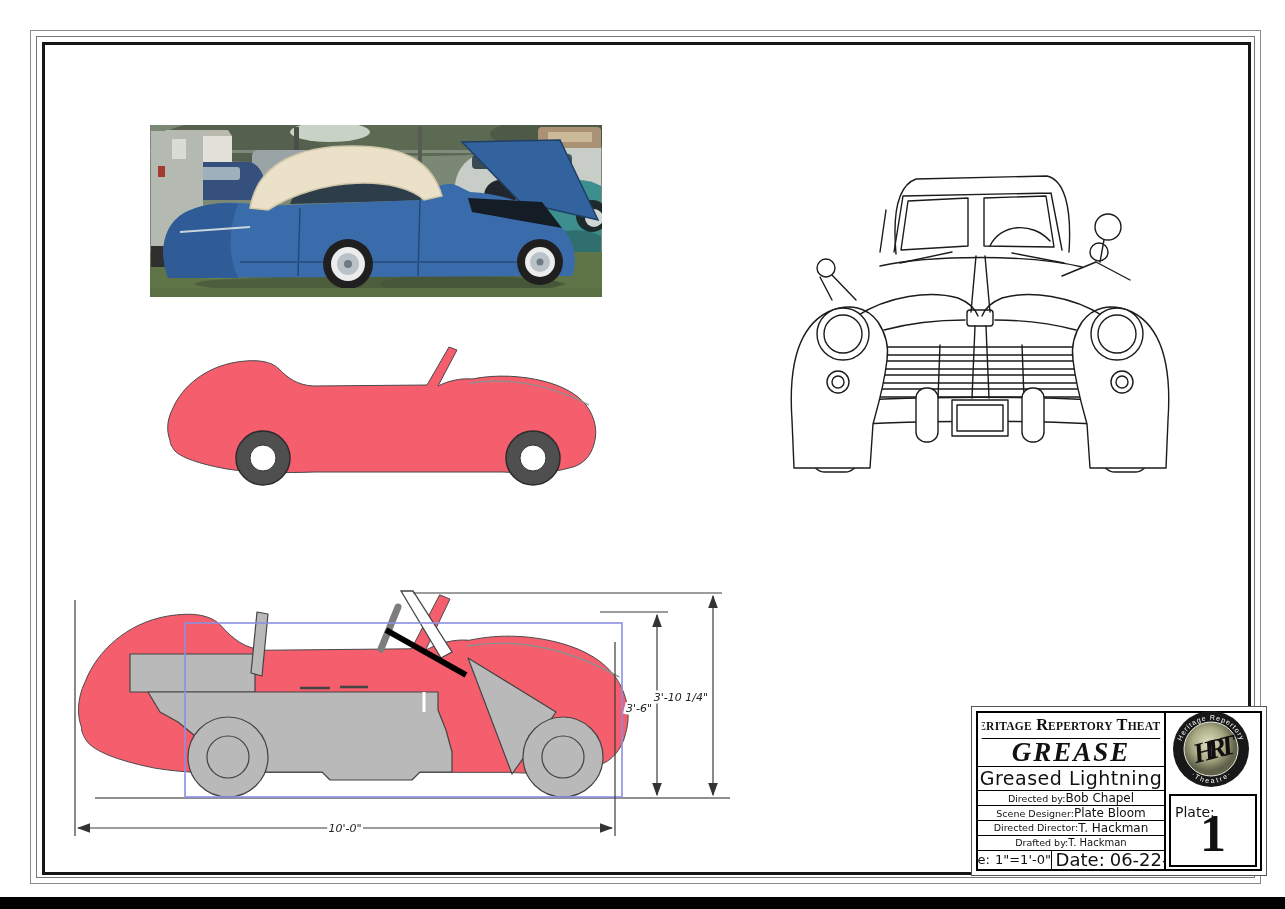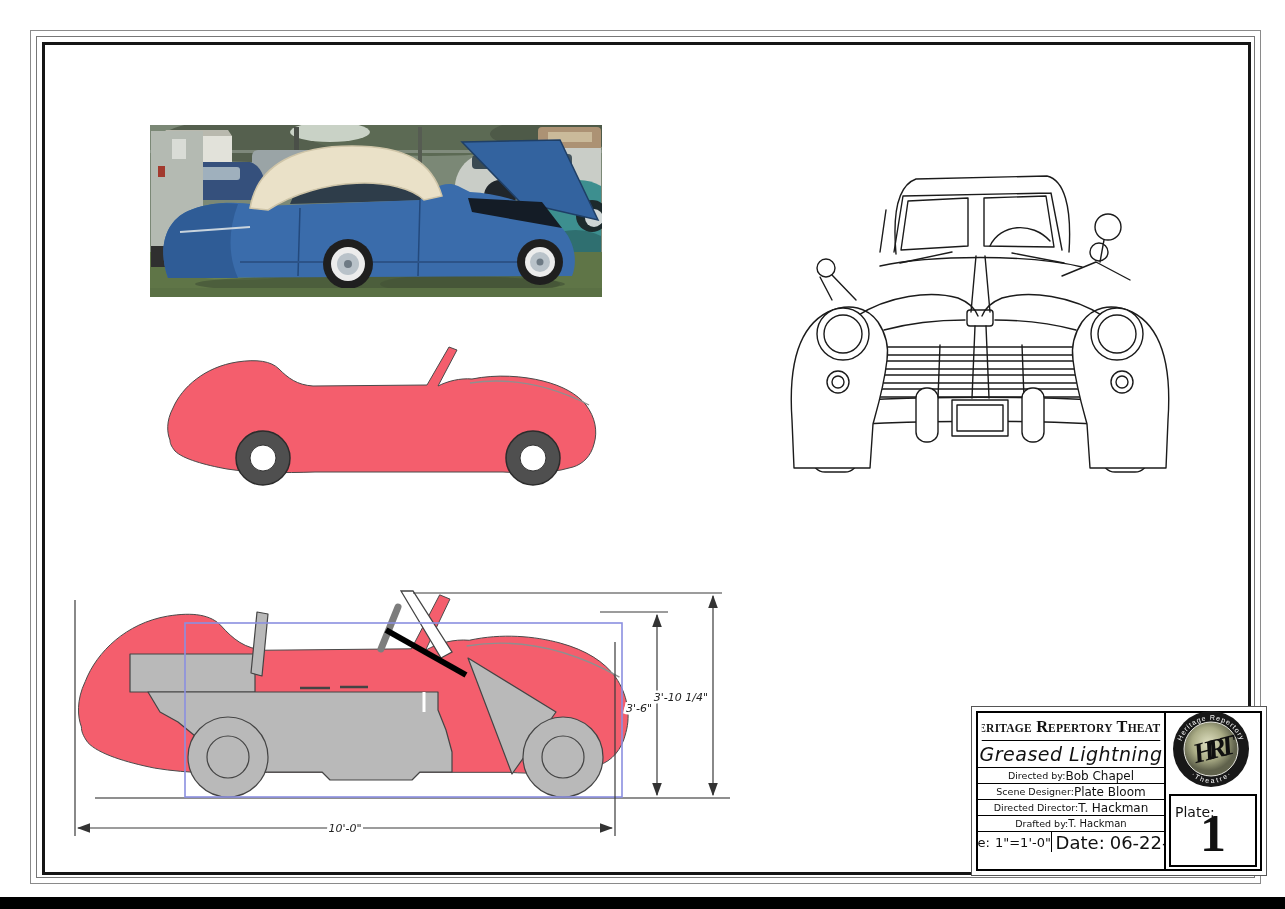--- a/index.html
+++ b/index.html
@@ -17,21 +17,21 @@
   #tb-inner{position:absolute;left:4px;top:4px;width:282px;height:156px;border:2px solid #000;}
   #tb-left{position:absolute;left:0;top:0;width:186px;height:100%;border-right:2px solid #000;
            display:flex;flex-direction:column;}
   .tb-row{border-bottom:1.5px solid #000;display:flex;align-items:center;justify-content:center;
           overflow:hidden;white-space:nowrap;}
   .tb-row:last-child{border-bottom:none;}
   #tb-theatre{height:27px;font-family:"Liberation Serif",serif;font-variant:small-caps;
               font-weight:800;font-size:17px;letter-spacing:.2px;transform:scaleX(.96);}
   #tb-show{height:29px;font-family:"Liberation Serif",serif;font-style:italic;font-weight:bold;
            font-size:27px;letter-spacing:2px;}
-  #tb-piece{height:26px;font-size:19px;font-style:italic;letter-spacing:.5px;}
+  #tb-piece{height:26px;font-size:19px;letter-spacing:.5px;}
   .tb-credit{height:15px;padding:0 4px;font-size:12px;}
   .tb-credit .lbl{font-size:9.5px;}
   .tb-credit.small .val{font-size:10px;}
   #tb-scaledate{height:20px;padding:0;font-size:12px;}
   #tb-scaledate .cell{height:100%;display:flex;align-items:center;padding:0 4px;gap:5px;}
   #tb-scaledate .cell.scale{width:96px;border-right:1.5px solid #000;font-size:13px;}
   #tb-scaledate .cell.date{flex:1;font-size:18px;}
   #tb-right{position:absolute;left:188px;top:0;width:94px;height:100%;}
   #plate-cell{position:absolute;left:3px;top:81px;width:84px;height:69px;border:2px solid #000;}
   #plate-label{position:absolute;left:4px;top:8px;font-size:14px;}
@@ -247,20 +247,21 @@
     </g>
     <text class="dimtext" x="652" y="712" text-anchor="end">3'-6"</text>
     <text class="dimtext" x="708" y="701" text-anchor="end">3'-10 1/4"</text>
     <text class="dimtext" x="345" y="832" text-anchor="middle">10'-0"</text>
   </svg>
 
   <div class="abs" id="title-block">
     <div id="tb-inner">
       <div id="tb-left">
         <div class="tb-row" id="tb-theatre">Heritage Repertory Theatre</div>
+        <div class="tb-row" id="tb-show">GREASE</div>
         <div class="tb-row" id="tb-piece">Greased Lightning</div>
         <div class="tb-row tb-credit">
           <span class="lbl">Directed by:</span>
           <span class="val">Bob Chapel</span>
         </div>
         <div class="tb-row tb-credit">
           <span class="lbl">Scene Designer:</span>
           <span class="val">Plate Bloom</span>
         </div>
         <div class="tb-row tb-credit">

